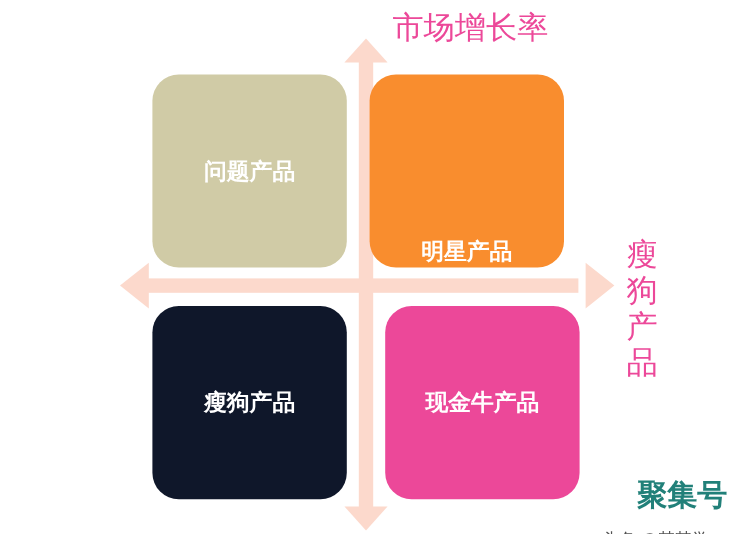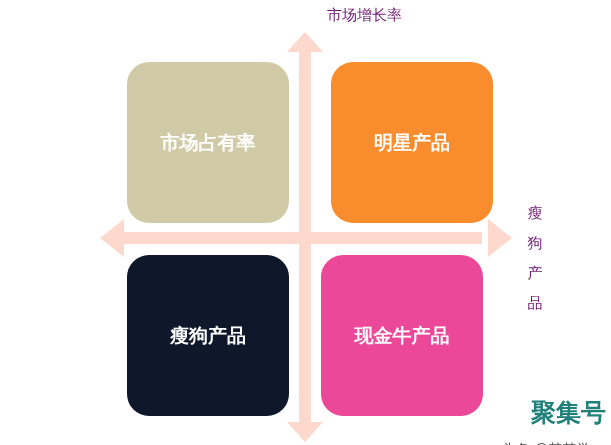--- a/index.html
+++ b/index.html
@@ -2,21 +2,21 @@
 <html><head>
 <meta charset="utf-8">
 <style>
   html, body { margin: 0; padding: 0; background: #ffffff; }
   body { width: 611px; height: 445px; position: relative; overflow: hidden;
          font-family: "DejaVu Sans", "Liberation Sans", sans-serif; }
   .arrows { position: absolute; left: 0; top: 0; }
   .box { position: absolute; width: 162px; height: 161px; border-radius: 22px;
          display: flex; align-items: center; justify-content: center;
          color: #ffffff; font-weight: bold; font-size: 19px; letter-spacing: 0px; }
-  .axis-label { position: absolute; color: #701a75; font-size: 15px; }
+  .axis-label { position: absolute; color: #ec4899; font-size: 26px; }
   .y-label { left: 327px; top: 6px; }
   .x-label { left: 522px; top: 198px; width: 26px; line-height: 30px;
              text-align: center; word-break: break-all; }
   .wm-big { position: absolute; left: 531px; top: 396px; color: #0f766e;
             font-size: 25px; font-weight: bold; opacity: 0.92; }
   .wm-small { position: absolute; left: 502px; top: 414px; color: #333333;
               font-size: 14px; opacity: 0.85; margin-top: 27px; }
 </style>
 </head>
 <body>
@@ -33,23 +33,23 @@
     <rect x="299" y="50" width="12" height="376"></rect>
     <polygon points="305,32 287,52 323,52"></polygon>
     <polygon points="305,442 287,422 323,422"></polygon>
   </g>
 </svg>
 
 <div class="axis-label y-label">市场增长率</div>
 <div class="axis-label x-label">瘦狗产品</div>
 
 <div class="box" style="left:127px; top:62px; background:#D0CBA6;">
-  <span>市场占有率</span>
+  <span>问题产品</span>
 </div>
-<div class="box" style="left:331px; top:62px; background:#F98D2E;">
+<div class="box" style="left:308px; top:62px; background:#F98D2E;align-items:flex-end;">
   <span>明星产品</span>
 </div>
 <div class="box" style="left:127px; top:255px; background:#0f172a;">
   <span>瘦狗产品</span>
 </div>
 <div class="box" style="left:321px; top:255px; background:#ec4899;">
   <span>现金牛产品</span>
 </div>
 
 <div class="wm-big">聚集号</div>

